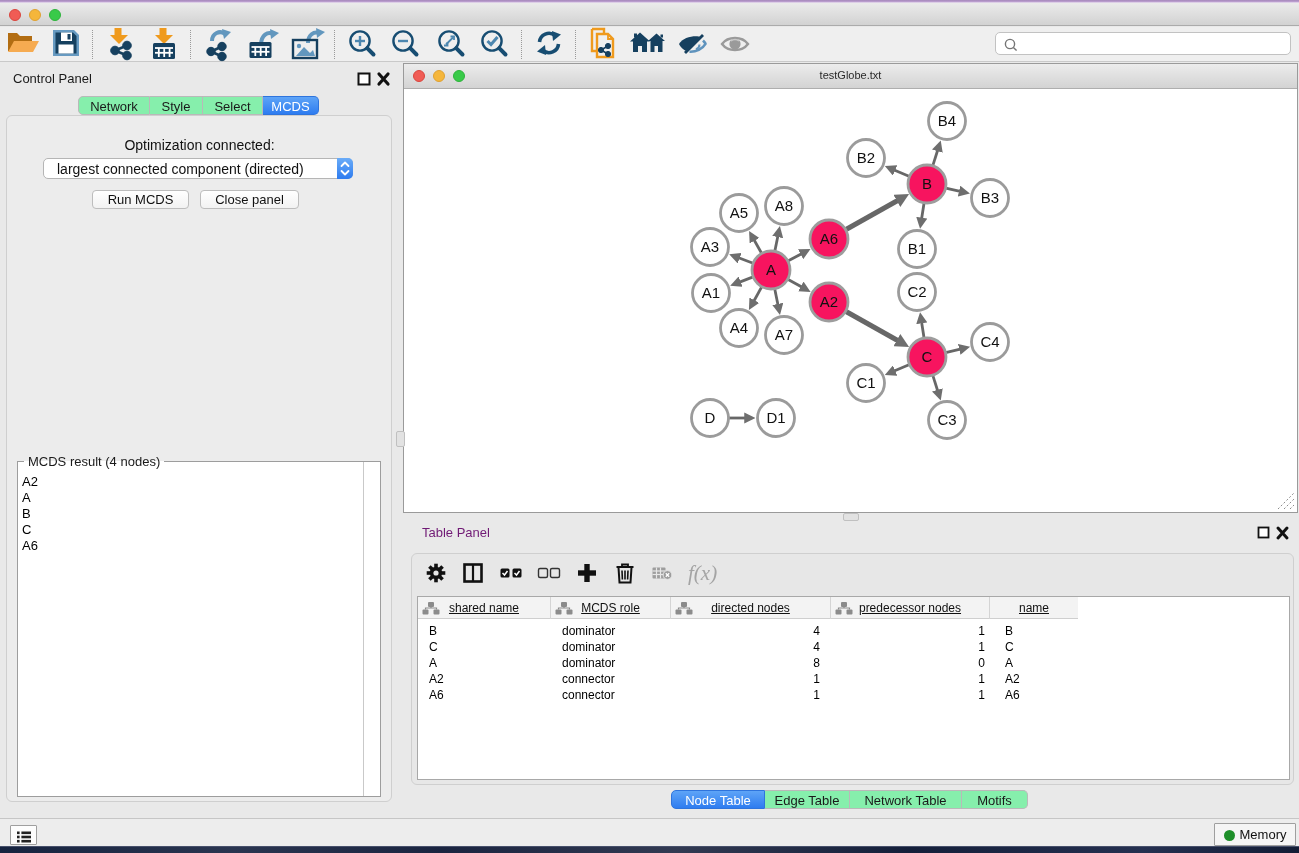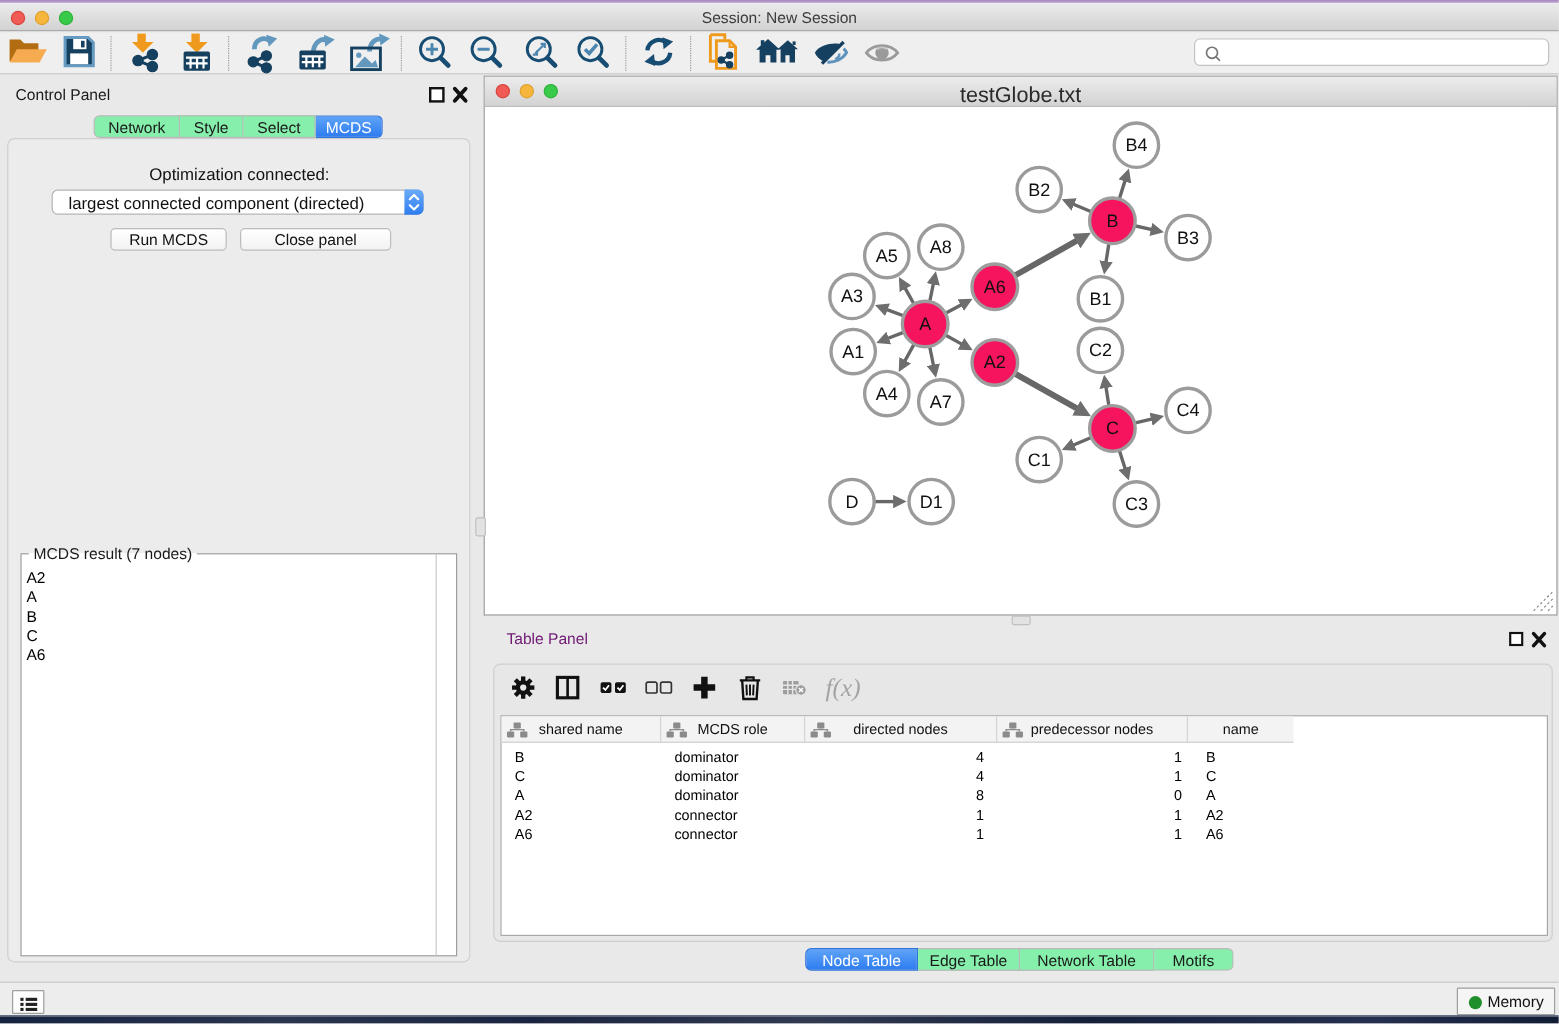--- a/index.html
+++ b/index.html
@@ -37,49 +37,48 @@
   #mcds-field { left:17px; top:461px; width:364px; height:336px; background:#fff;
     border:1px solid #9d9d9d; }
   #mcds-legend { left:24px; top:454px; height:15px; background:linear-gradient(#ececec 7px, #ffffff 7px); padding:0 4px; font-size:13px; color:#1a1a1a; }
   .mcds-item { position:absolute; left:22px; font-size:13px; color:#000; }
   
   #gwin { left:403px; top:63px; width:895px; height:450px; background:#fff;
     border:1px solid #9a9a9a; }
   #gwin-tb { position:absolute; left:0; top:0; width:100%; height:25px;
     background:linear-gradient(#ececec,#d3d3d3); border-bottom:1px solid #aeaeae; }
   #gwin-tb .title { position:absolute; left:0; right:0; top:5px; text-align:center;
-    font-size:18px; color:#2a2a2a; }
+    font-size:11px; color:#2a2a2a; }
   
   #tp-title { left:422px; top:525px; font-size:13px; color:#701a75; }
   #tp-box { left:411px; top:553px; width:883px; height:232px; background:#e7e7e7;
     border:1px solid #cfcfcf; border-radius:6px; }
   #tp-table { position:absolute; left:5px; top:42px; width:873px; height:184px;
     background:#fff; border:1px solid #a8a8a8; }
   .th-row { position:absolute; left:0; top:0; width:660px; height:22px; background:#f3f3f3;
     border-bottom:1px solid #cfcfcf; }
   .th-cell { position:absolute; top:0; height:22px; border-right:1px solid #d4d4d4;
-    font-size:12px; color:#111; text-align:center; line-height:22px; }
+    font-size:12px; color:#111; text-align:center; line-height:22px;text-decoration:underline; }
   .td { position:absolute; font-size:12px; color:#000; height:16px; line-height:16px; }
   
   #statusbar { left:0; top:818px; width:1299px; height:29px; background:#ededed;
     border-top:1px solid #c6c6c6; }
   #desktop-bottom { left:0; top:846px; width:1299px; height:7px;
     background:linear-gradient(90deg,#16233f,#2a3550 18%,#1a2440 34%,#323a52 52%,#141f3a 70%,#253050 88%,#121c35);
     border-top:1px solid #47506b; }
   .btn { position:absolute; background:linear-gradient(#ffffff,#f2f2f2); border:1px solid #bdbdbd;
     border-radius:4px; font-size:13px; color:#111; text-align:center; }
 </style>
 </head>
 <body>
 <div class="abs" id="desktop-top"></div>
 <div class="abs" id="titlebar">
   <div class="tl" style="left:9px;background:#f05c55;border:0.5px solid #d9453e;"></div>
   <div class="tl" style="left:29px;background:#f5b63b;border:0.5px solid #dfa131;"></div>
   <div class="tl" style="left:49px;background:#39ca49;border:0.5px solid #2eb33c;"></div>
-  <div class="title">Session: New Session</div>
 </div>
 <div class="abs" id="toolbar">
   <svg id="tbicons" width="1299" height="35" style="position:absolute;left:0;top:0">
 
     <g transform="translate(22,16)">
       <path d="M-14,-10 h9 l3,3 h12 v15 h-24 z" fill="#b26d12"></path>
       <path d="M-14,9 L-8,-2 H17 L11,9 Z" fill="#f6ab51"></path>
     </g>
 
     <g transform="translate(66,16)">
@@ -245,23 +244,23 @@
 <div class="abs" style="left:43px;top:158px;width:310px;height:21px;background:#fff;border:1px solid #b5b5b5;border-radius:5px;">
   <div style="position:absolute;left:13px;top:2px;font-size:14px;color:#111;">largest connected component (directed)</div>
   <div style="position:absolute;right:-1px;top:-1px;width:16px;height:21px;background:linear-gradient(#6aacf8,#2e7cf0);border-radius:0 5px 5px 0;">
     <svg width="16" height="21" viewBox="0 0 16 21">
       <path d="M4.5 8 L8 4.5 L11.5 8" fill="none" stroke="#fff" stroke-width="1.8" stroke-linecap="round" stroke-linejoin="round"></path>
       <path d="M4.5 13 L8 16.5 L11.5 13" fill="none" stroke="#fff" stroke-width="1.8" stroke-linecap="round" stroke-linejoin="round"></path>
     </svg>
   </div>
 </div>
 <div class="btn" style="left:92px;top:190px;width:97px;height:19px;line-height:18px;">Run MCDS</div>
-<div class="btn" style="left:200px;top:190px;width:126px;height:19px;line-height:18px;">Close panel</div>
+<div class="btn" style="left:200px;top:190px;width:99px;height:19px;line-height:18px;">Close panel</div>
 <div class="abs" id="mcds-field"></div>
-<div class="abs" id="mcds-legend">MCDS result (7 nodes)</div>
+<div class="abs" id="mcds-legend">MCDS result (4 nodes)</div>
 <div class="abs" style="left:363px;top:462px;width:0;height:334px;border-left:1px solid #c9c9c9;"></div>
 <div class="mcds-item" style="top:474px">A2</div>
 <div class="mcds-item" style="top:490px">A</div>
 <div class="mcds-item" style="top:506px">B</div>
 <div class="mcds-item" style="top:522px">C</div>
 <div class="mcds-item" style="top:538px">A6</div>
 
 <div class="abs" id="gwin">
   <div id="gwin-tb">
     <div class="tl" style="left:9px;top:6px;width:12px;height:12px;background:#f05c55;border:0.5px solid #d9453e;"></div>

